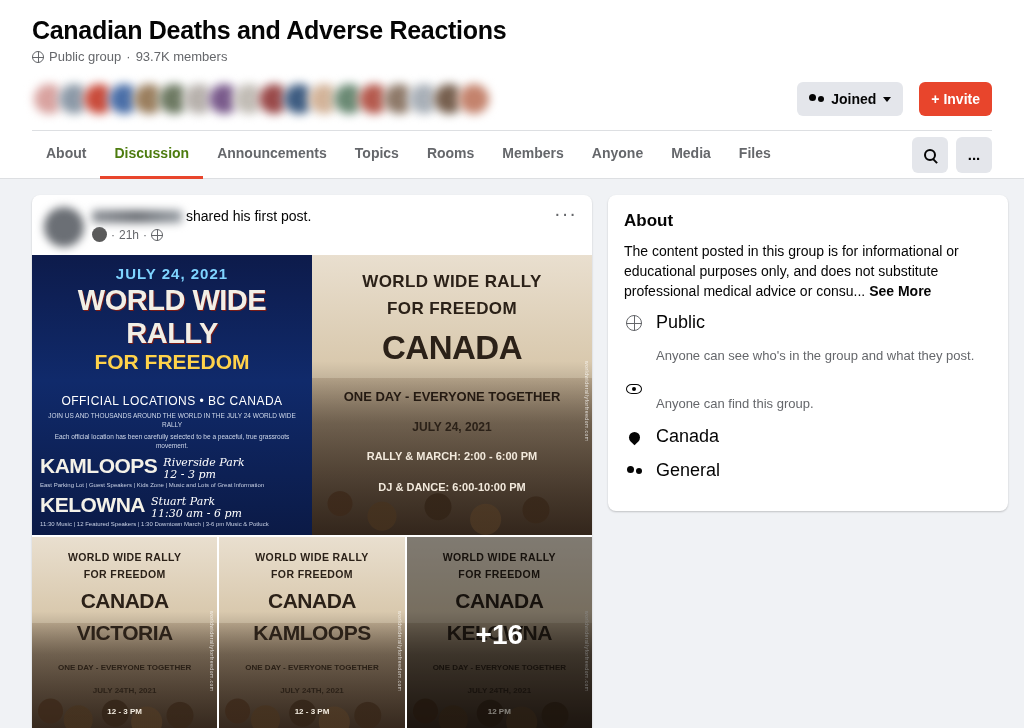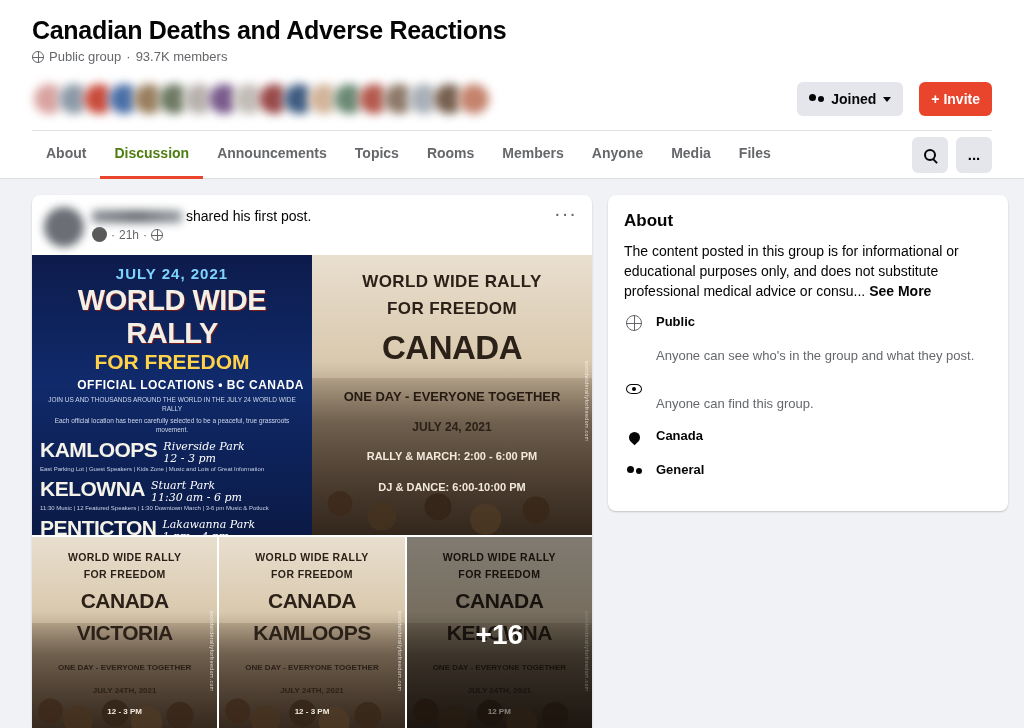--- a/index.html
+++ b/index.html
@@ -239,23 +239,22 @@
   }
   .pb-t1 {
     font-size: 29px; font-weight: bold; letter-spacing: -0.5px;
     color: #f2efe6; margin-top: 2px;
     text-shadow: 1px 1px 0 #7a1b16;
   }
   .pb-t2 {
     font-size: 21px; font-weight: bold; color: #ffd24a; letter-spacing: 0px;
   }
   .pb-t3 {
-    font-size: 12px; font-weight: bold; color: #fff; margin-top: 4px;
+    font-size: 12px; font-weight: normal; color: #fff; margin-top: 20px;
     letter-spacing: 0.5px;
-    text-align: right;
   }
   .pb-small {
     font-size: 6.5px; color: #cfd8ea; line-height: 9px; margin-top: 3px;
   }
   .pb-city-row {
     display: flex; align-items: flex-start; gap: 6px;
     text-align: left; margin-top: 5px;
   }
   .pb-city {
     font-size: 21px; font-weight: bold; color: #f5f2e8;
@@ -338,21 +337,21 @@
   .about-item {
     display: flex; gap: 12px; align-items: flex-start;
     margin-bottom: 14px;
   }
   .ai-ic {
     width: 20px; height: 20px; flex: none;
     display: flex; align-items: center; justify-content: center;
     color: #050505;
   }
   .ai-body { flex: 1; }
-  .ai-title { font-size: 13px; font-weight: bold; line-height: 18px; }
+  .ai-title { font-size: 18px; font-weight: normal; line-height: 18px; }
   .ai-sub { font-size: 13px; color: #65676b; line-height: 18px; margin-top: 16px; }
   .pin {
     width: 11px; height: 11px; border-radius: 50% 50% 50% 0;
     background: #050505; transform: rotate(-45deg);
   }
   .eye {
     width: 16px; height: 10px; border: 1.5px solid #050505;
     border-radius: 50%/70%; position: relative;
   }
   .eye::after {

